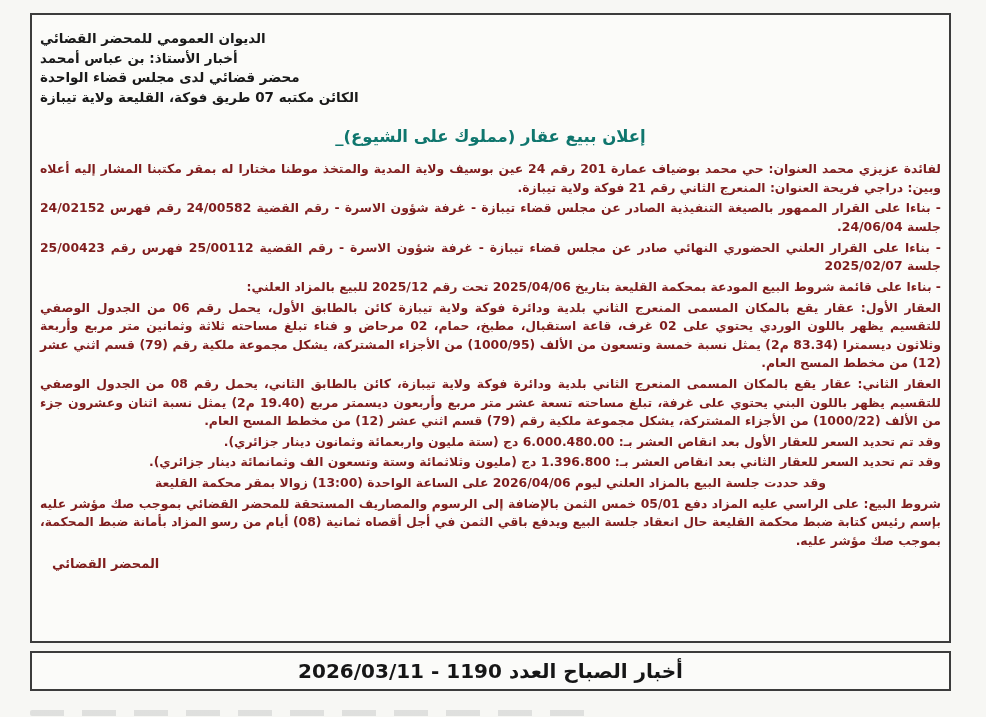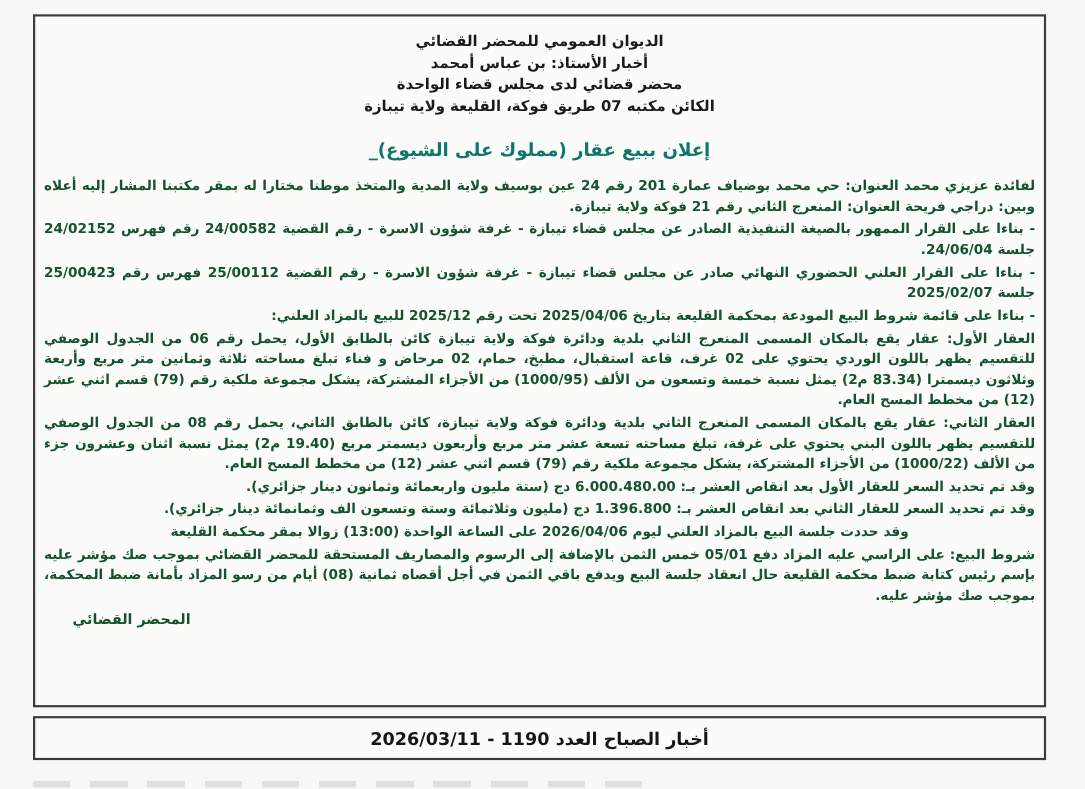--- a/index.html
+++ b/index.html
@@ -23,74 +23,74 @@
     top: 13px;
     width: 921px;
     height: 630px;
     border: 2px solid #3c3c3c;
     background: #fbfbf9;
     direction: rtl;
     padding: 8px 8px 4px 8px;
     box-sizing: border-box;
   }
   .notary-header {
-    text-align: center;
+    text-align: left;
     font-weight: bold;
     font-size: 13.5px;
     line-height: 1.45;
     margin-top: 6px;
     color: #1a1a1a;
   }
   .notary-header div { margin: 0; }
   .announcement-title {
     text-align: center;
     font-weight: bold;
     font-size: 16.5px;
     margin: 20px 0 14px 0;
     color: #0f766e;
   }
   .body-text {
     font-size: 12.4px;
     font-weight: bold;
     line-height: 1.5;
-    color: #14532d;
+    color: #7f1d1d;
   }
   .body-text p {
     margin: 0 0 2px 0;
     text-align: justify;
     text-align-last: right;
   }
   .body-text p.center {
     text-align: left;
     text-align-last: center;
   }
   .body-text p.sig {
     text-align: left;
     text-align-last: left;
     margin-top: 4px;
-    margin-left: 26px;
+    margin-left: 12px;
     font-size: 13px;
   }
   .footer-box {
     position: absolute;
     left: 30px;
     top: 651px;
     width: 921px;
     height: 40px;
     border: 2px solid #3c3c3c;
     background: #fbfbf9;
     direction: rtl;
     display: flex;
     align-items: center;
     justify-content: center;
     box-sizing: border-box;
   }
   .footer-text {
     font-weight: bold;
-    font-size: 16px;
+    font-size: 20px;
     color: #161616;
     letter-spacing: 0.5px;
   }
   .scan-artifact-strip {
     position: absolute;
     left: 30px;
     top: 710px;
     width: 560px;
     height: 6px;
     background: repeating-linear-gradient(

